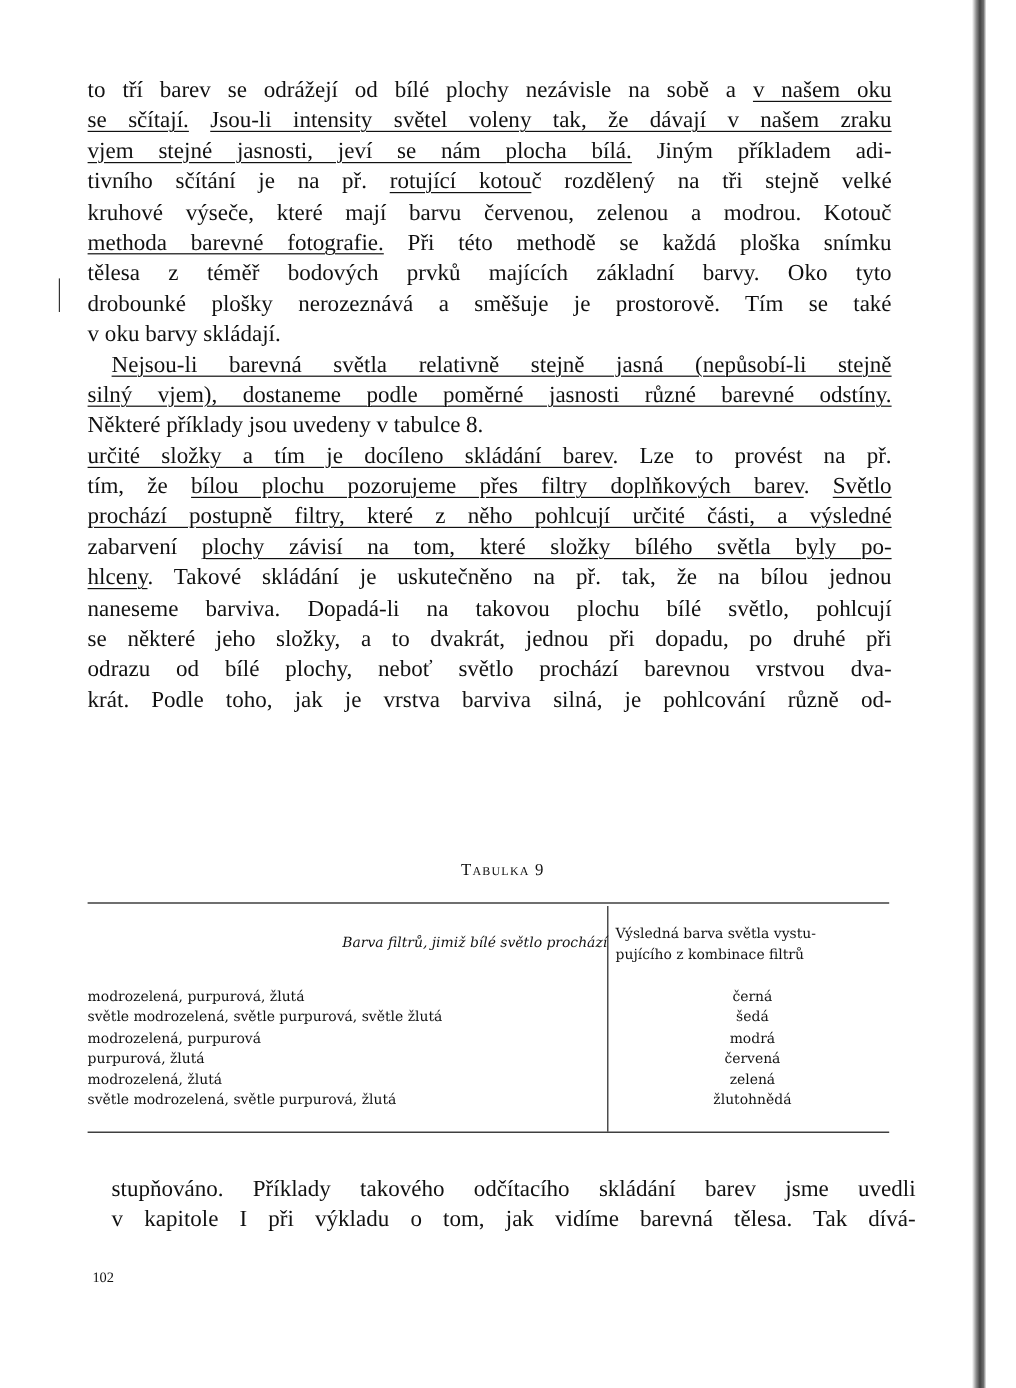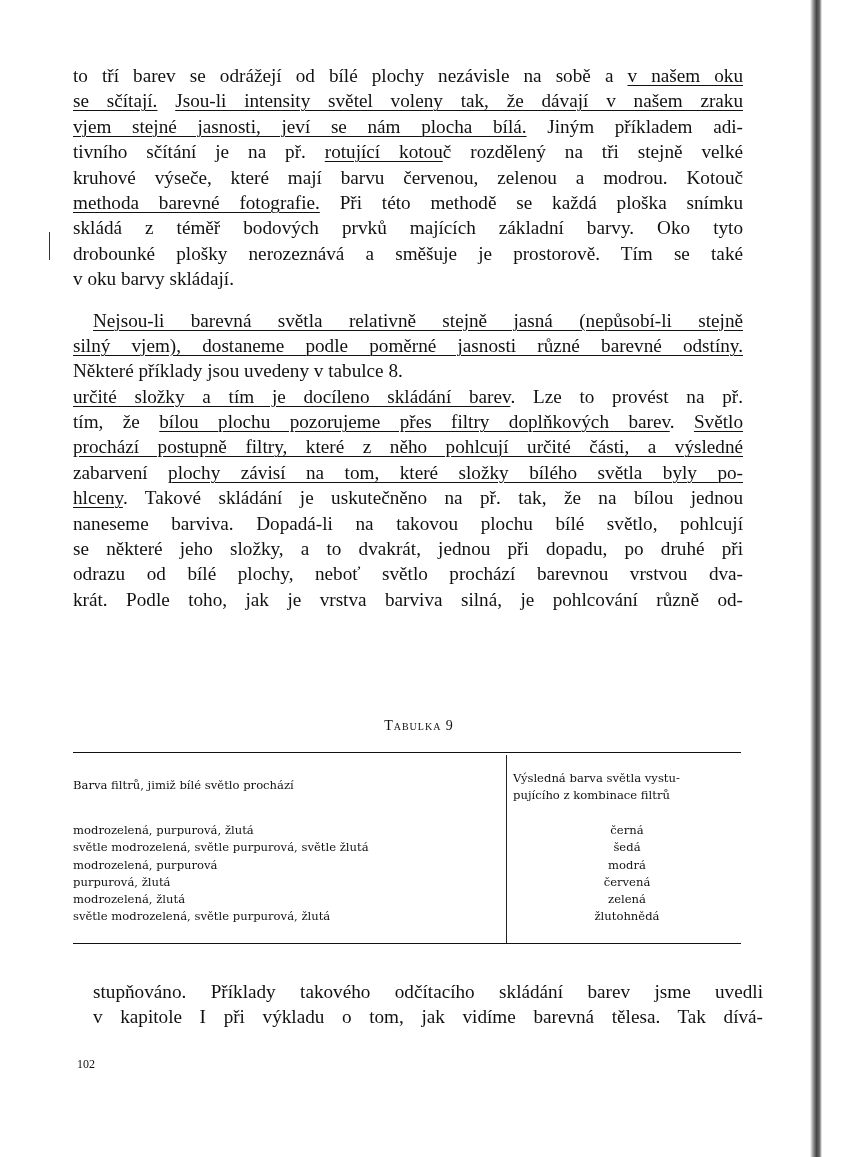--- a/index.html
+++ b/index.html
@@ -19,35 +19,35 @@
     position: absolute; left: 49px; top: 232px; width: 1px; height: 28px; background: #333;
   }
   .body-text {
     position: absolute; left: 73px; top: 63px; width: 670px;
     font-family: "Liberation Serif", "DejaVu Serif", serif;
     font-size: 19.2px; line-height: 25.4px;
     text-align: justify;
   }
   .line { display: block; white-space: nowrap; text-align-last: justify; text-align: justify; height: 25.4px; }
   .line.last { text-align-last: left; }
-  .line.indent { padding-left: 20px; margin-top: 16px; }
+  .line.indent { padding-left: 20px; }
   .u { text-decoration: underline; text-decoration-thickness: 1.2px; text-underline-offset: 3px; }
   .table-title {
     position: absolute; left: 84px; top: 718px; width: 670px; text-align: center;
     font-family: "Liberation Serif", "DejaVu Serif", serif;
     font-variant: small-caps; font-size: 14px; letter-spacing: 1px;
   }
   .tbl {
     position: absolute; left: 73px; top: 752px; width: 668px;
     font-family: "DejaVu Serif", "Liberation Serif", serif; font-size: 11.6px;
   }
   .tbl-rule-top { position: absolute; left: 0; top: 0; width: 668px; height: 1px; background: #111; }
   .tbl-rule-bottom { position: absolute; left: 0; top: 191px; width: 668px; height: 1px; background: #111; }
   .tbl-vsep { position: absolute; left: 433px; top: 3px; width: 1px; height: 188px; background: #222; }
-  .th-left { position: absolute; left: 0; top: 26px; width: 433px; text-align: left; }
+  .th-left { position: absolute; left: 0; top: 26px; width: 433px; text-align: right; font-style: italic; }
   .th-right { position: absolute; left: 440px; top: 18px; width: 228px; line-height: 17px; }
   .col-left { position: absolute; left: 0; top: 70px; width: 430px; line-height: 17.3px; }
   .col-right { position: absolute; left: 440px; top: 70px; width: 228px; text-align: center; line-height: 17.3px; }
   .after-text {
     position: absolute; left: 73px; top: 979px; width: 670px;
     font-family: "Liberation Serif", "DejaVu Serif", serif;
     font-size: 19.2px; line-height: 25.4px; margin-left: 20px;
   }
   .page-number {
     position: absolute; left: 77px; top: 1057px;
@@ -61,21 +61,21 @@
   <div class="binding-edge"></div>
   <div class="margin-mark"></div>
 
   <div class="body-text" id="body-text">
       <div class="line"><span>to tří barev se odrážejí od bílé plochy nezávisle na sobě a </span><span class="u">v našem oku</span></div>
       <div class="line"><span class="u">se sčítají.</span><span> </span><span class="u">Jsou-li intensity světel voleny tak, že dávají v našem zraku</span></div>
       <div class="line"><span class="u">vjem stejné jasnosti, jeví se nám plocha bílá.</span><span> Jiným příkladem adi-</span></div>
       <div class="line"><span>tivního sčítání je na př. </span><span class="u">rotující kotou</span><span>č rozdělený na tři stejně velké</span></div>
       <div class="line"><span>kruhové výseče, které mají barvu červenou, zelenou a modrou. Kotouč</span></div>
       <div class="line"><span class="u">methoda barevné fotografie.</span><span> Při této methodě se každá ploška snímku</span></div>
-      <div class="line"><span>skládá z téměř bodových prvků majících základní barvy. Oko tyto</span></div>
+      <div class="line"><span>tělesa z téměř bodových prvků majících základní barvy. Oko tyto</span></div>
       <div class="line"><span>drobounké plošky nerozeznává a směšuje je prostorově. Tím se také</span></div>
       <div class="line last"><span>v oku barvy skládají.</span></div>
       <div class="line indent"><span class="u">Nejsou-li barevná světla relativně stejně jasná (nepůsobí-li stejně</span></div>
       <div class="line"><span class="u">silný vjem), dostaneme podle poměrné jasnosti různé barevné odstíny.</span></div>
       <div class="line last"><span>Některé příklady jsou uvedeny v tabulce 8.</span></div>
       <div class="line"><span class="u">určité složky a tím je docíleno skládání barev</span><span>. Lze to provést na př.</span></div>
       <div class="line"><span>tím, že </span><span class="u">bílou plochu pozorujeme přes filtry doplňkových barev</span><span>. </span><span class="u">Světlo</span></div>
       <div class="line"><span class="u">prochází postupně filtry, které z něho pohlcují určité části, a výsledné</span></div>
       <div class="line"><span>zabarvení </span><span class="u">plochy závisí na tom, které složky bílého světla byly po-</span></div>
       <div class="line"><span class="u">hlceny</span><span>. Takové skládání je uskutečněno na př. tak, že na bílou jednou</span></div>

